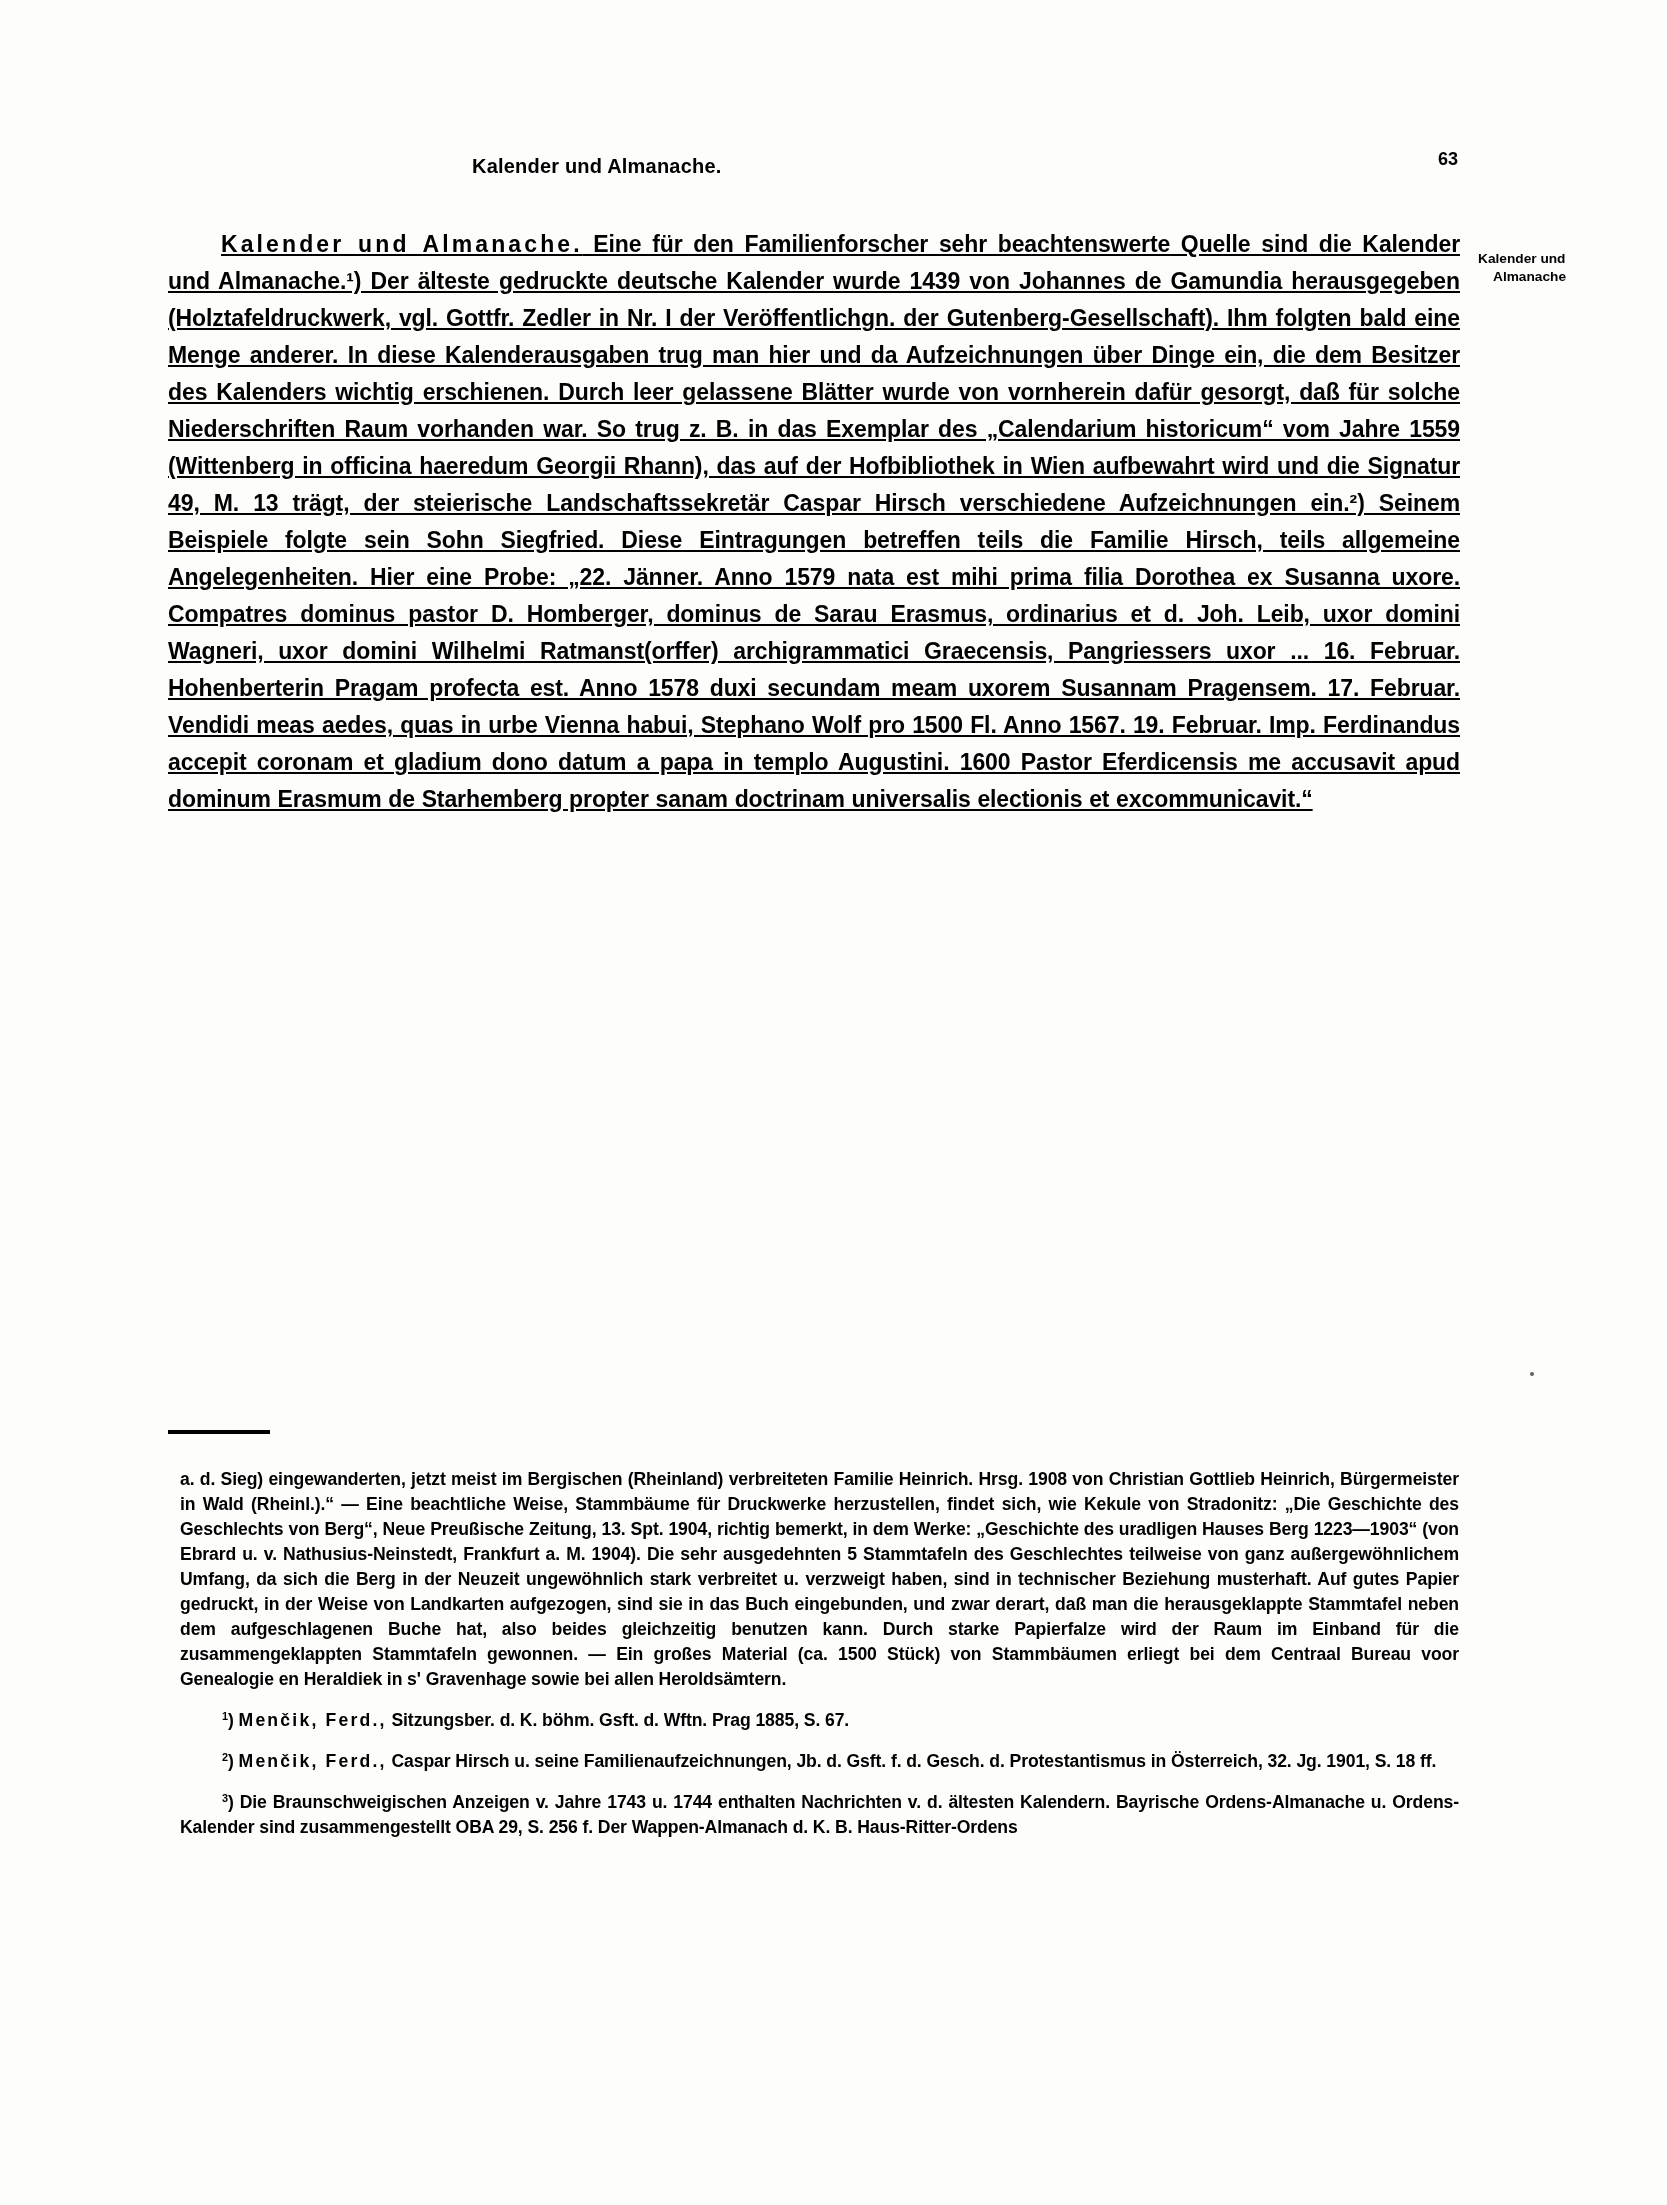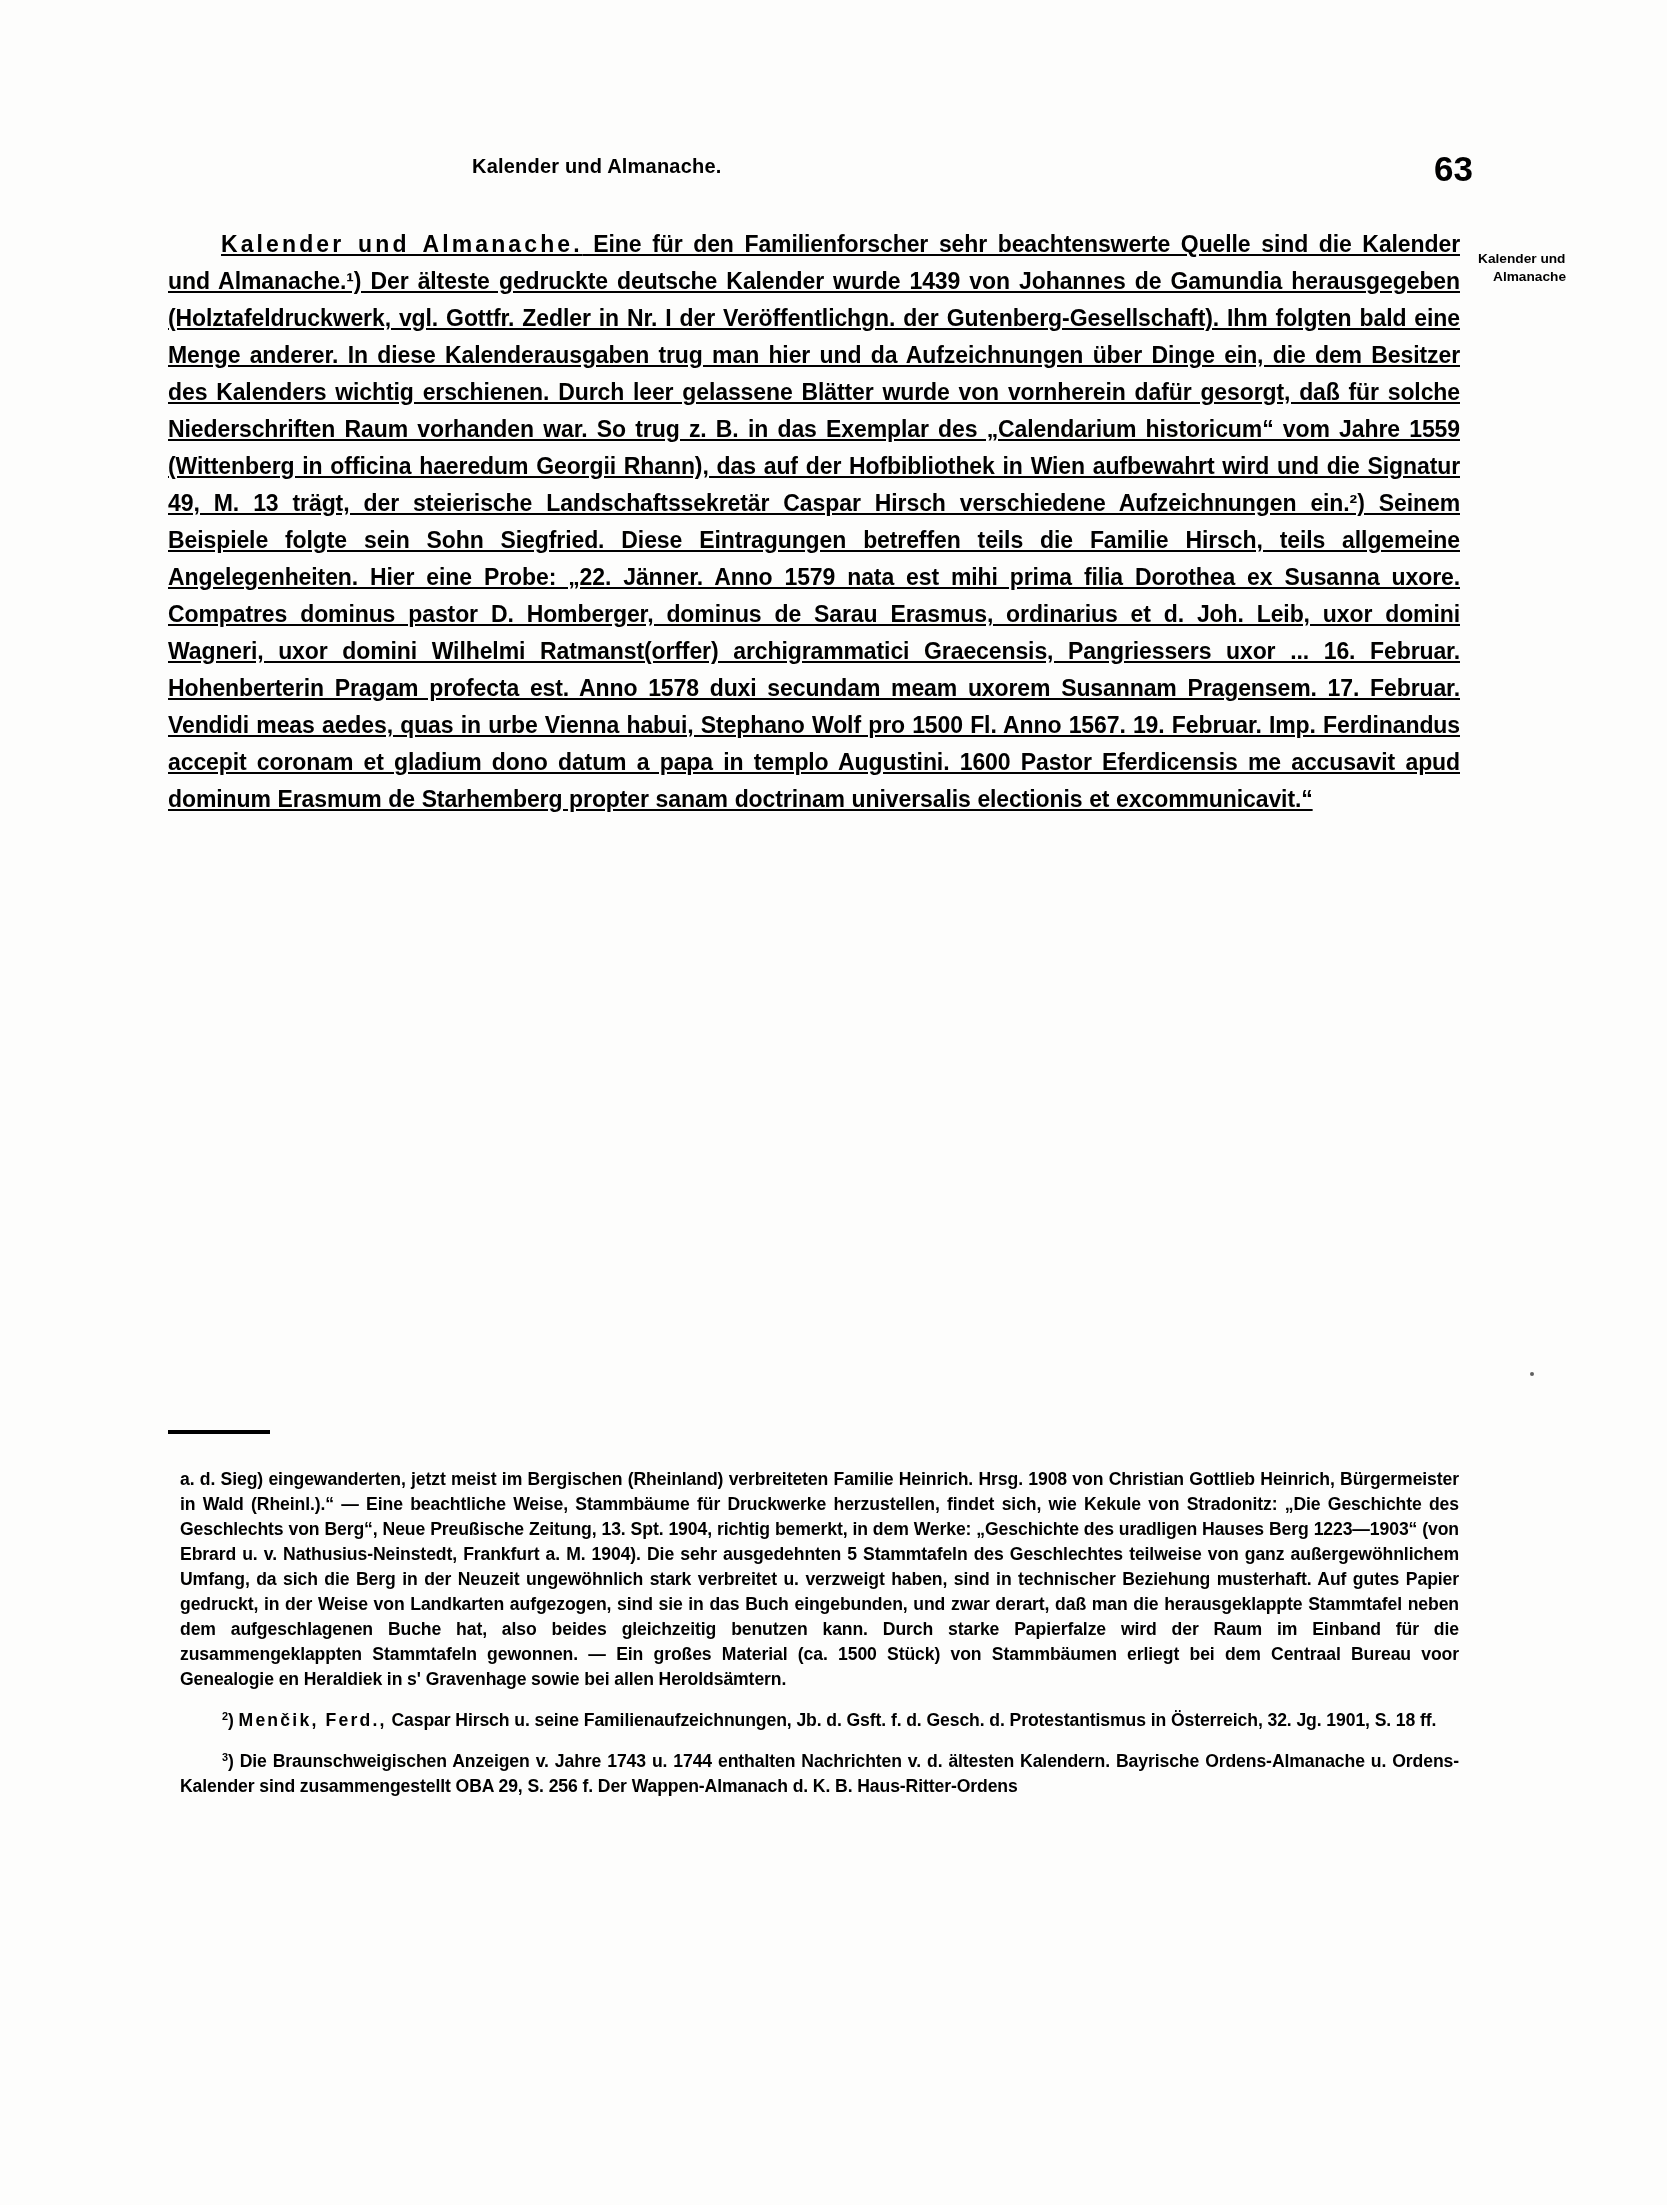--- a/index.html
+++ b/index.html
@@ -36,23 +36,23 @@
   .rh-title {
     font-family: "Liberation Sans", "DejaVu Sans", sans-serif;
     font-weight: bold;
     font-size: 20px;
     letter-spacing: 0.2px;
     margin-left: 304px;
   }
   .rh-page {
     font-family: "Liberation Sans", "DejaVu Sans", sans-serif;
     font-weight: bold;
-    font-size: 35px;
+    font-size: 18px;
     position: absolute;
-    right: 1px;
+    right: 16px;
     top: -6.2px;
   }
 
   
   .marginal-note {
     position: absolute;
     left: 1478px;
     top: 236px;
     width: 176px;
     font-family: "Liberation Sans", "DejaVu Sans", sans-serif;
@@ -165,18 +165,19 @@
   <div class="body-block">
     <p class="indent"><span class="lead">Kalender und Almanache.</span><span> Eine für den Familienforscher sehr beachtenswerte Quelle sind die Kalender und Almanache.¹) Der älteste gedruckte deutsche Kalender wurde 1439 von Johannes de Gamundia herausgegeben (Holztafeldruckwerk, vgl. Gottfr. Zedler in Nr. I der Veröffentlichgn. der Gutenberg-Gesellschaft). Ihm folgten bald eine Menge anderer. In diese Kalenderausgaben trug man hier und da Aufzeichnungen über Dinge ein, die dem Besitzer des Kalenders wichtig erschienen. Durch leer gelassene Blätter wurde von vornherein dafür gesorgt, daß für solche Niederschriften Raum vorhanden war. So trug z. B. in das Exemplar des „Calendarium historicum“ vom Jahre 1559 (Wittenberg in officina haeredum Georgii Rhann), das auf der Hofbibliothek in Wien aufbewahrt wird und die Signatur 49, M. 13 trägt, der steierische Landschaftssekretär Caspar Hirsch verschiedene Aufzeichnungen ein.²) Seinem Beispiele folgte sein Sohn Siegfried. Diese Eintragungen betreffen teils die Familie Hirsch, teils allgemeine Angelegenheiten. Hier eine Probe: „22. Jänner. Anno 1579 nata est mihi prima filia Dorothea ex Susanna uxore. Compatres dominus pastor D. Homberger, dominus de Sarau Erasmus, ordinarius et d. Joh. Leib, uxor domini Wagneri, uxor domini Wilhelmi Ratmanst(orffer) archigrammatici Graecensis, Pangriessers uxor ... 16. Februar. Hohenberterin Pragam profecta est. Anno 1578 duxi secundam meam uxorem Susannam Pragensem. 17. Februar. Vendidi meas aedes, quas in urbe Vienna habui, Stephano Wolf pro 1500 Fl. Anno 1567. 19. Februar. Imp. Ferdinandus accepit coronam et gladium dono datum a papa in templo Augustini. 1600 Pastor Eferdicensis me accusavit apud dominum Erasmum de Starhemberg propter sanam doctrinam universalis electionis et excommunicavit.“</span></p>
   </div>
 
   <div class="fn-rule"></div>
 
   <div class="scan-dot"></div>
 
   <div class="footnotes">
     <p>a. d. Sieg) eingewanderten, jetzt meist im Bergischen (Rheinland) verbreiteten Familie Heinrich. Hrsg. 1908 von Christian Gottlieb Heinrich, Bürgermeister in Wald (Rheinl.).“ — Eine beachtliche Weise, Stammbäume für Druckwerke herzustellen, findet sich, wie Kekule von Stradonitz: „Die Geschichte des Geschlechts von Berg“, Neue Preußische Zeitung, 13. Spt. 1904, richtig bemerkt, in dem Werke: „Geschichte des uradligen Hauses Berg 1223—1903“ (von Ebrard u. v. Nathusius-Neinstedt, Frankfurt a. M. 1904). Die sehr ausgedehnten 5 Stammtafeln des Geschlechtes teilweise von ganz außergewöhnlichem Umfang, da sich die Berg in der Neuzeit ungewöhnlich stark verbreitet u. verzweigt haben, sind in technischer Beziehung musterhaft. Auf gutes Papier gedruckt, in der Weise von Landkarten aufgezogen, sind sie in das Buch eingebunden, und zwar derart, daß man die herausgeklappte Stammtafel neben dem aufgeschlagenen Buche hat, also beides gleichzeitig benutzen kann. Durch starke Papierfalze wird der Raum im Einband für die zusammengeklappten Stammtafeln gewonnen. — Ein großes Material (ca. 1500 Stück) von Stammbäumen erliegt bei dem Centraal Bureau voor Genealogie en Heraldiek in s' Gravenhage sowie bei allen Heroldsämtern.</p>
+    <p class="fn-indent"><span class="fn-sup">1</span>) <span class="sp">Menčik, Ferd.,</span><span> Sitzungsber. d. K. böhm. Gsft. d. Wftn. Prag 1885, S. 67.</span></p>
     <p class="fn-indent"><span class="fn-sup">2</span>) <span class="sp">Menčik, Ferd.,</span><span> Caspar Hirsch u. seine Familienaufzeichnungen, Jb. d. Gsft. f. d. Gesch. d. Protestantismus in Österreich, 32. Jg. 1901, S. 18 ff.</span></p>
     <p class="fn-indent"><span class="fn-sup">3</span>) <span>Die Braunschweigischen Anzeigen v. Jahre 1743 u. 1744 enthalten Nachrichten v. d. ältesten Kalendern. Bayrische Ordens-Almanache u. Ordens-Kalender sind zusammengestellt OBA 29, S. 256 f. Der Wappen-Almanach d. K. B. Haus-Ritter-Ordens</span></p>
   </div>
 
 </div>
 
 
 </body></html>

